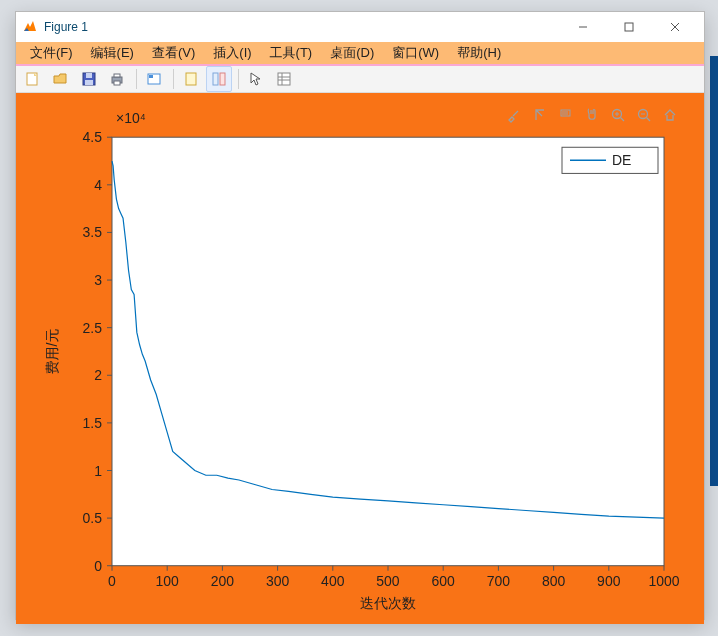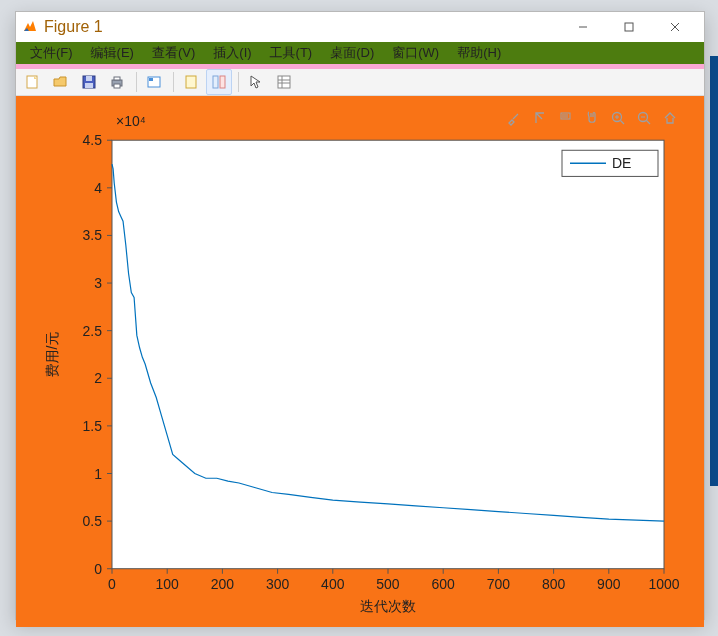--- a/index.html
+++ b/index.html
@@ -32,40 +32,40 @@
     align-items: center;
     padding: 0 6px;
   }
   .titlebar .app-icon {
     width: 16px; height: 16px;
     margin-right: 6px;
     display: flex; align-items: center; justify-content: center;
   }
   .titlebar .title {
     flex: 1;
-    font-size: 16px;
-    color: #a16207;
+    font-size: 12px;
+    color: #0c4a6e;
   }
   .win-controls {
     display: flex;
   }
   .win-controls .ctrl {
     width: 46px; height: 30px;
     display: flex; align-items: center; justify-content: center;
     color: #555;
   }
   .menubar {
     height: 26px;
-    background: #4d7c0f;
+    background: #fdba74;
     display: flex;
     align-items: center;
     padding: 0 6px;
     font-size: 13px;
     color: #222;
-    border-bottom: 5px solid #f9a8d4;
+    border-bottom: 2px solid #f9a8d4;
   }
   .menubar .menu-item {
     padding: 2px 8px;
     margin-right: 2px;
   }
   .toolbar {
     height: 30px;
     background: #f4f4f4;
     display: flex;
     align-items: center;

